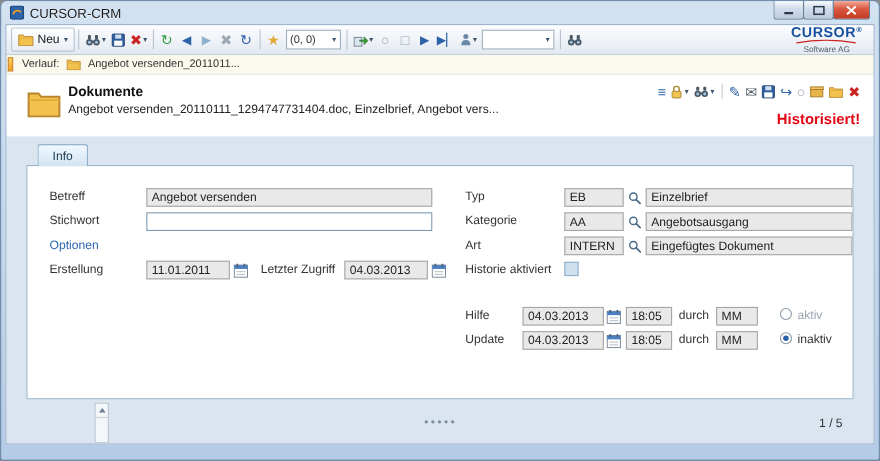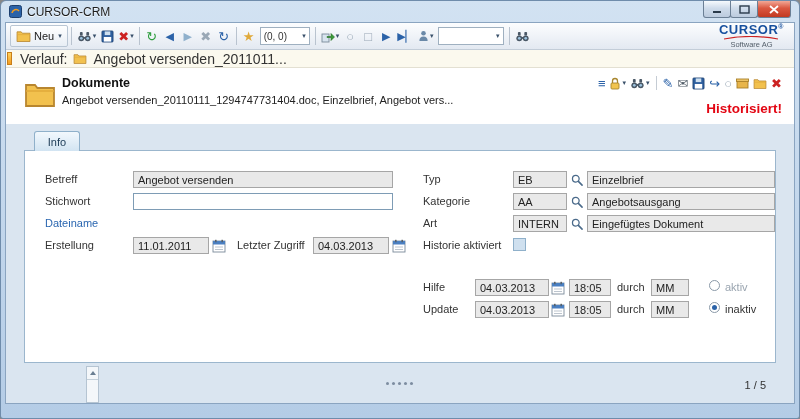--- a/index.html
+++ b/index.html
@@ -46,21 +46,21 @@
   .c-red{color:#cc2222;} .c-green{color:#2e9e3e;} .c-blue{color:#2b62a8;}
   .c-gray{color:#9aa8b6;} .c-lightblue{color:#8fb0cc;} .c-star{color:#e0a93a;}
   .logo { margin-left:auto; display:flex; flex-direction:column; align-items:center;
     padding-right:6px; line-height:1; }
   .logo-main { font-size:13px; font-weight:bold; color:#17509e; letter-spacing:.5px; }
   .logo-main sup { font-size:7px; }
   .logo-sub { font-size:7.5px; color:#55606b; margin-top:1px; }
 
   .verlaufbar { height:18px; background:#fbf9ee; border-bottom:1px solid #e3e0d2;
     display:flex; align-items:center; gap:6px; padding-left:14px;
-    font-size:14px; color:#333; position:relative; }
+    font-size:10px; color:#333; position:relative; }
   .verlauf-marker { position:absolute; left:1px; top:2px; width:5px; height:13px;
     background:linear-gradient(#ffd25e,#f29c1f); border:1px solid #c87e18; }
 
   .headerbar { height:56px; background:#fff; position:relative; }
   .header-title { position:absolute; left:56px; top:8px; font-size:12.5px;
     font-weight:bold; color:#111; }
   .header-sub { position:absolute; left:56px; top:26px; font-size:11px; color:#222; }
   .header-icons { position:absolute; right:12px; top:6px; display:flex;
     align-items:center; gap:4px; height:18px; }
   .hicon { display:flex; align-items:center; font-size:13px; }
@@ -334,21 +334,21 @@
     <div class="content">
       <div class="tab">Info</div>
       <div class="panel">
 
         <span class="lbl" style="left:20px;top:22px">Betreff</span>
         <div class="field" style="left:108px;top:20px;width:260px">Angebot versenden</div>
 
         <span class="lbl" style="left:20px;top:44px">Stichwort</span>
         <div class="field edit" style="left:108px;top:42px;width:260px"></div>
 
-        <span class="lbl link" style="left:20px;top:66px">Dateiname</span>
+        <span class="lbl link" style="left:20px;top:66px">Optionen</span>
 
         <span class="lbl" style="left:20px;top:88px">Erstellung</span>
         <div class="field" style="left:108px;top:86px;width:76px">11.01.2011</div>
         <div class="sbtn" style="left:186px;top:86px">
           <svg width="14" height="14">
               <use href="#i-cal"></use>
             </svg>
         </div>
         <span class="lbl" style="left:212px;top:88px">Letzter Zugriff</span>
         <div class="field" style="left:288px;top:86px;width:76px">04.03.2013</div>

